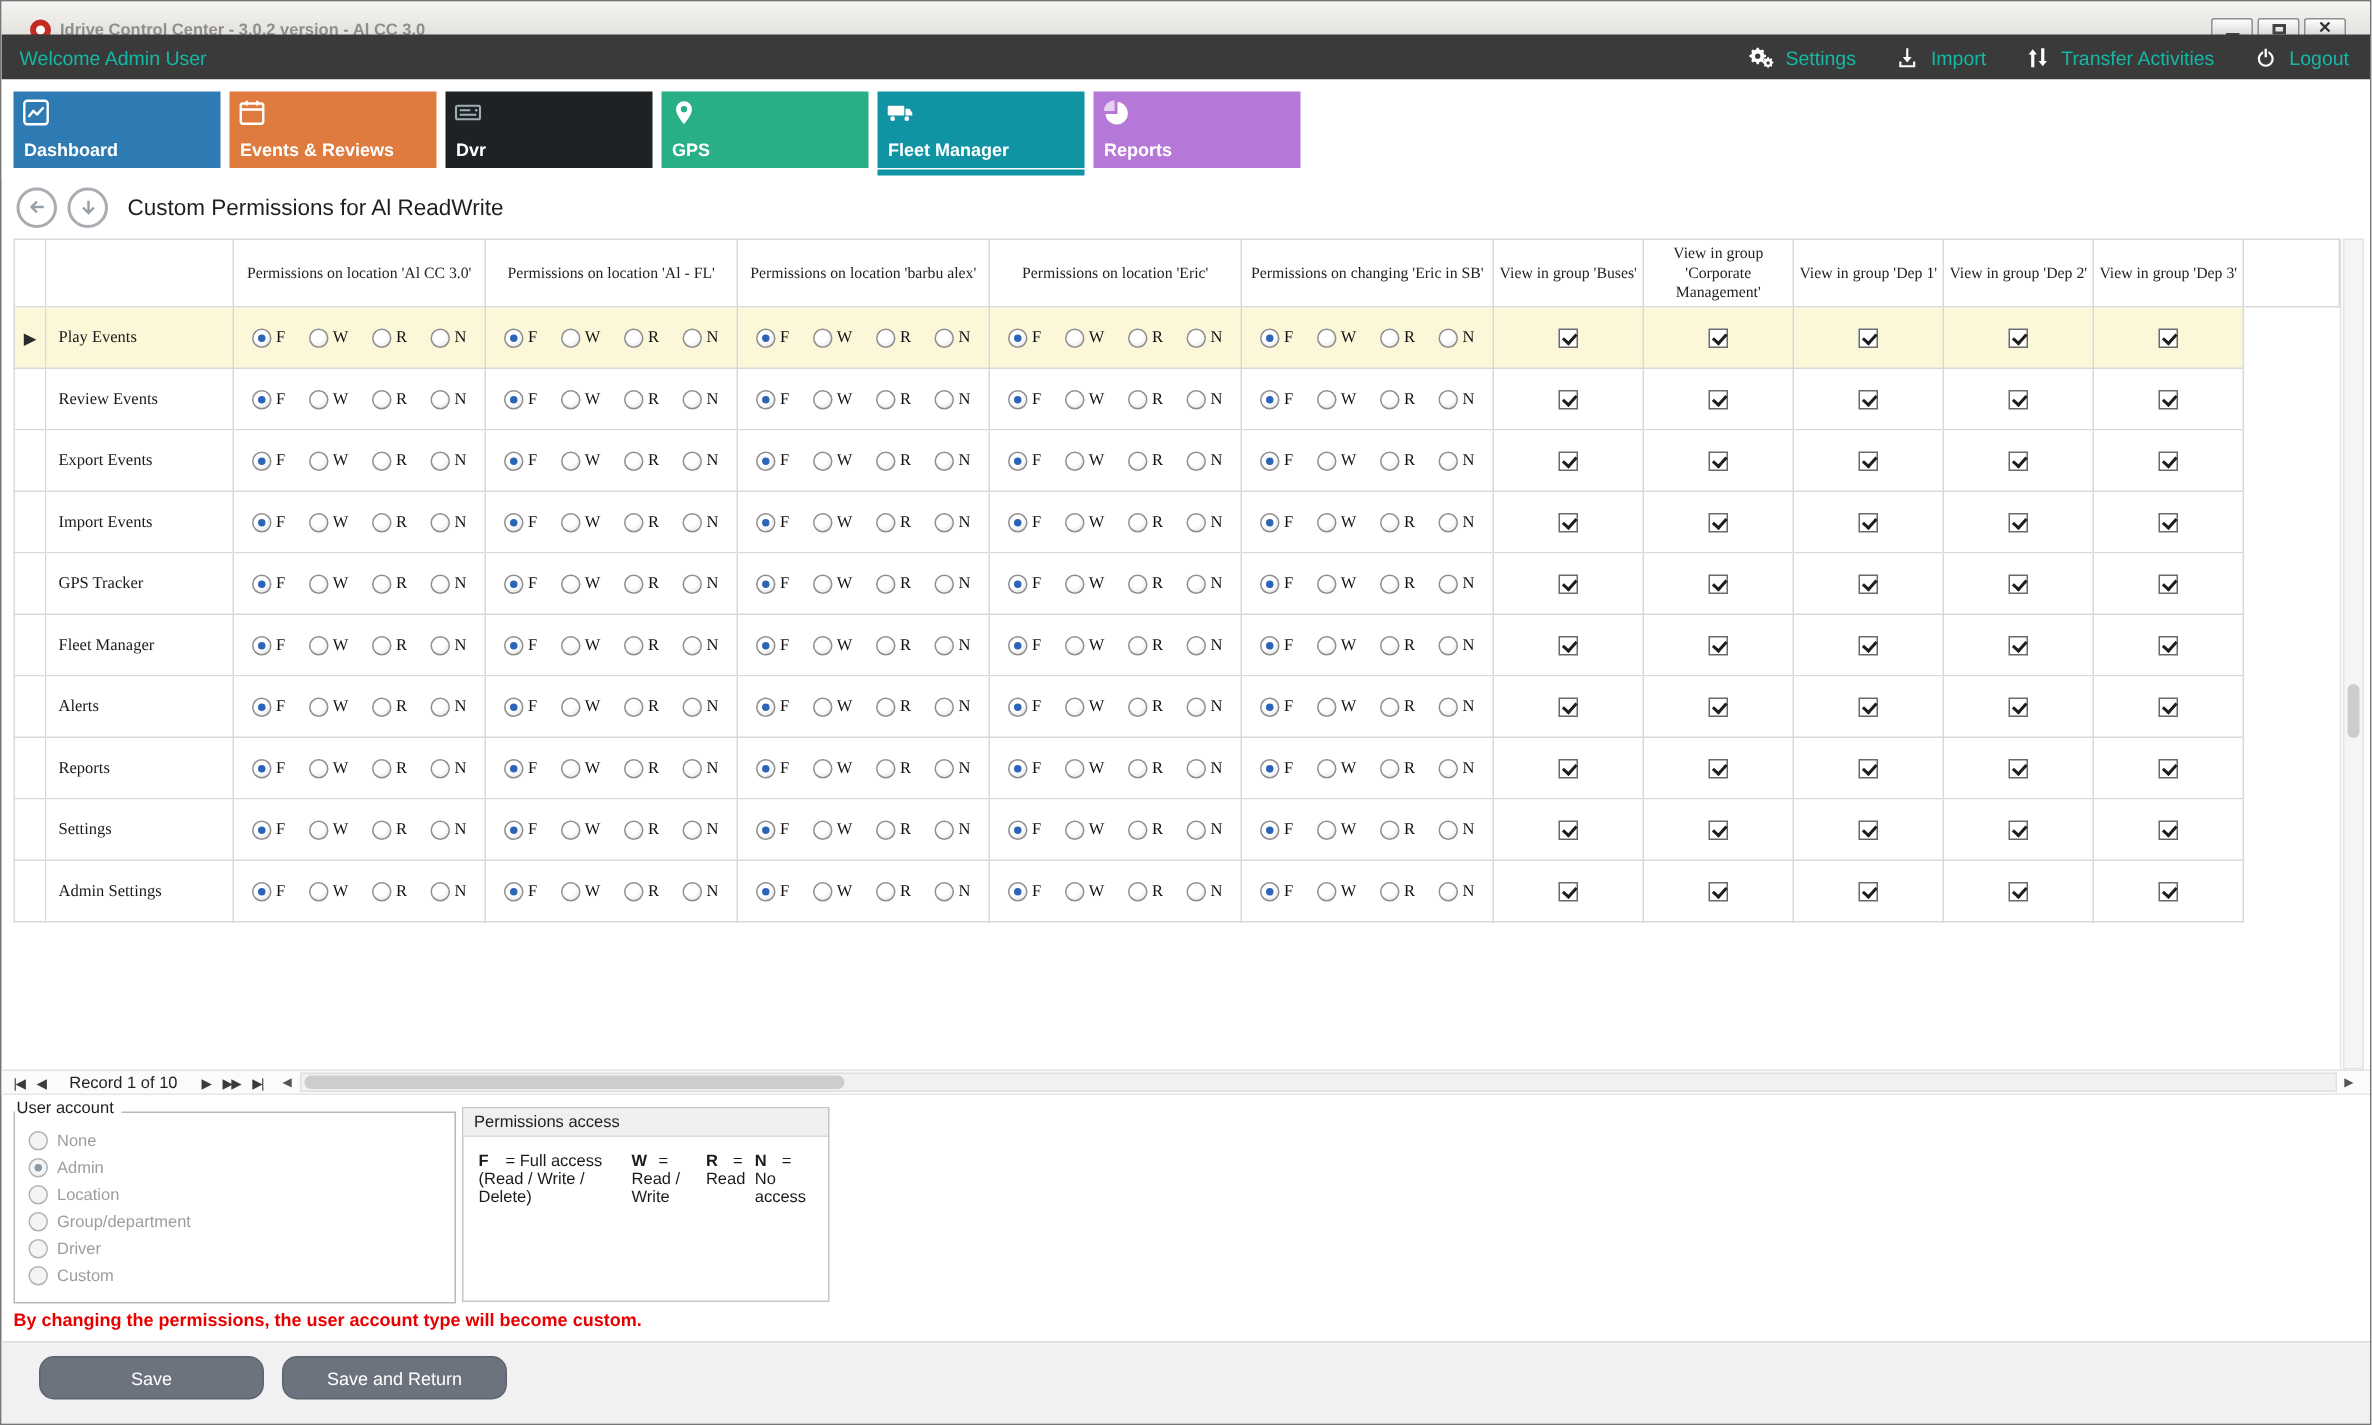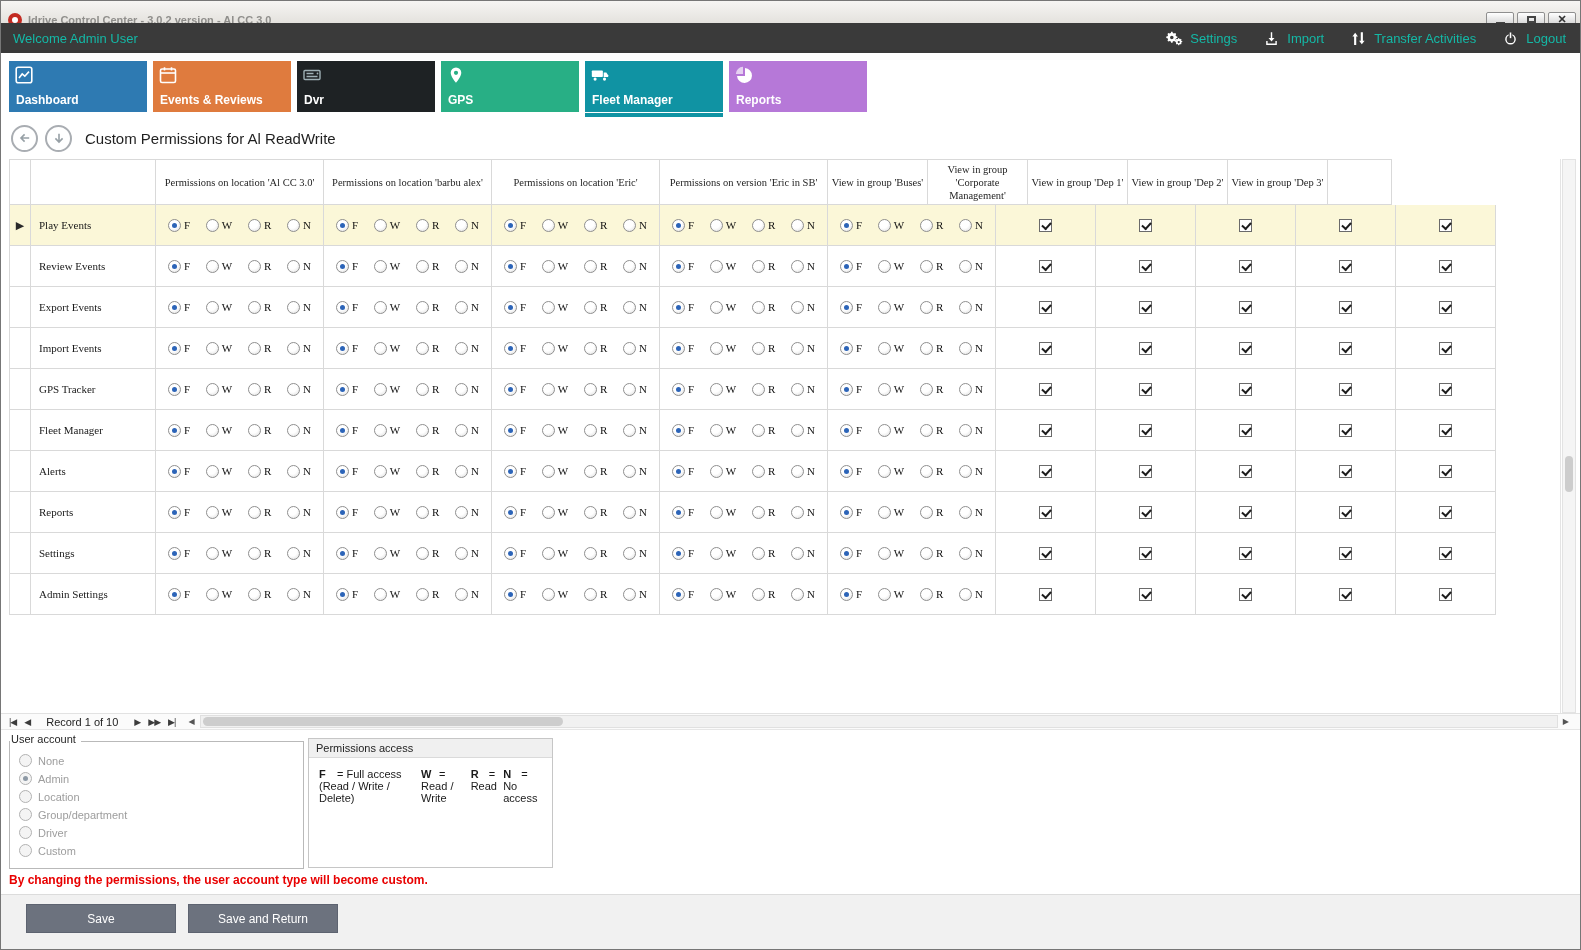--- a/index.html
+++ b/index.html
@@ -2,21 +2,21 @@
 <html><head>
 <meta charset="utf-8">
 <style>
   html,body{margin:0;padding:0;background:#c9c9c9;}
   .window{position:relative;width:1581px;height:950px;background:#fff;border:1px solid #767676;
     box-sizing:border-box;font-family:"Liberation Sans",sans-serif;overflow:hidden;cursor:default;}
 
   
   .titlebar{position:absolute;top:0;left:0;right:0;height:38px;
     background:linear-gradient(#f6f5f3,#d8d5cf);border-bottom:1px solid #b9b6b0;
-    display:flex;align-items:center;padding:0 4px;box-sizing:border-box;}
+    display:flex;align-items:center;padding:0 16px;box-sizing:border-box;}
   .app-icon{width:14px;height:14px;border-radius:50%;border:4px solid #c32b22;background:#fff;
     box-sizing:border-box;margin:0 6px 0 3px;flex:none;}
   .title-text{font-size:11px;font-weight:bold;color:#8f8e8b;}
   .win-controls{margin-left:auto;display:flex;gap:3px;}
   .win-btn{width:28px;height:15px;border:1px solid #8f8f8f;border-radius:2px;
     background:linear-gradient(#ffffff,#cfcfcf);display:flex;align-items:center;justify-content:center;box-sizing:border-box;}
   .glyph-min{width:9px;height:2px;background:#444;margin-top:7px;}
   .glyph-max{width:9px;height:7px;border:2px solid #444;box-sizing:border-box;}
   .glyph-close{font-size:11px;line-height:11px;color:#333;font-weight:bold;}
 
@@ -102,21 +102,21 @@
   .legend-box{position:absolute;left:307px;top:737px;width:243px;height:128px;border:1px solid #c6c6c6;background:#fff;}
   .legend-header{height:18px;background:#f0f0f0;border-bottom:1px solid #dadada;font-size:11px;color:#222;
     display:flex;align-items:center;padding-left:7px;}
   .legend-items{padding:10px 10px 0 10px;display:flex;flex-direction:row;gap:6px;font-size:11px;color:#1a1a1a;}
   .legend-key{font-weight:bold;display:inline-block;width:18px;}
 
   .warning{position:absolute;left:8px;top:872px;font-size:12px;font-weight:bold;color:#e80000;}
 
   .bottom-strip{position:absolute;left:0;right:0;top:893px;bottom:0;background:#f1f1f1;border-top:1px solid #dcdcdc;}
   .btn{position:absolute;top:9px;width:150px;height:29px;background:#6c727e;color:#fff;
-    border:1px solid #5d6370;border-radius:0;font-size:12px;font-family:inherit;cursor:pointer;}
+    border:1px solid #5d6370;border-radius:10px;font-size:12px;font-family:inherit;cursor:pointer;}
   .btn-save{left:25px;}
   .btn-save-return{left:187px;}
 </style>
 </head>
 <body>
 
 <div class="window">
 
   <div class="titlebar">
     <span class="app-icon"></span>
@@ -238,23 +238,24 @@
         </svg>
     </span>
     <span class="page-title">Custom Permissions for Al ReadWrite</span>
   </div>
 
   <div class="grid">
     <div class="grid-header">
         <div class="cell c-ind"></div>
         <div class="cell c-feat"></div>
         <div class="cell c-perm">Permissions on location 'Al CC 3.0'</div>
+        <div class="cell c-perm">Permissions on location 'Al - FL'</div>
         <div class="cell c-perm">Permissions on location 'barbu alex'</div>
         <div class="cell c-perm">Permissions on location 'Eric'</div>
-        <div class="cell c-perm">Permissions on version 'Eric in SB'</div>
+        <div class="cell c-perm">Permissions on changing 'Eric in SB'</div>
         <div class="cell c-grp">View in group 'Buses'</div>
         <div class="cell c-grp">View in group 'Corporate Management'</div>
         <div class="cell c-grp">View in group 'Dep 1'</div>
         <div class="cell c-grp">View in group 'Dep 2'</div>
         <div class="cell c-grp">View in group 'Dep 3'</div>
         <div class="cell c-fill"></div>
       </div>
     <div>
         <div class="grid-row active">
           <div class="cell c-ind ind-cell">▶</div>

